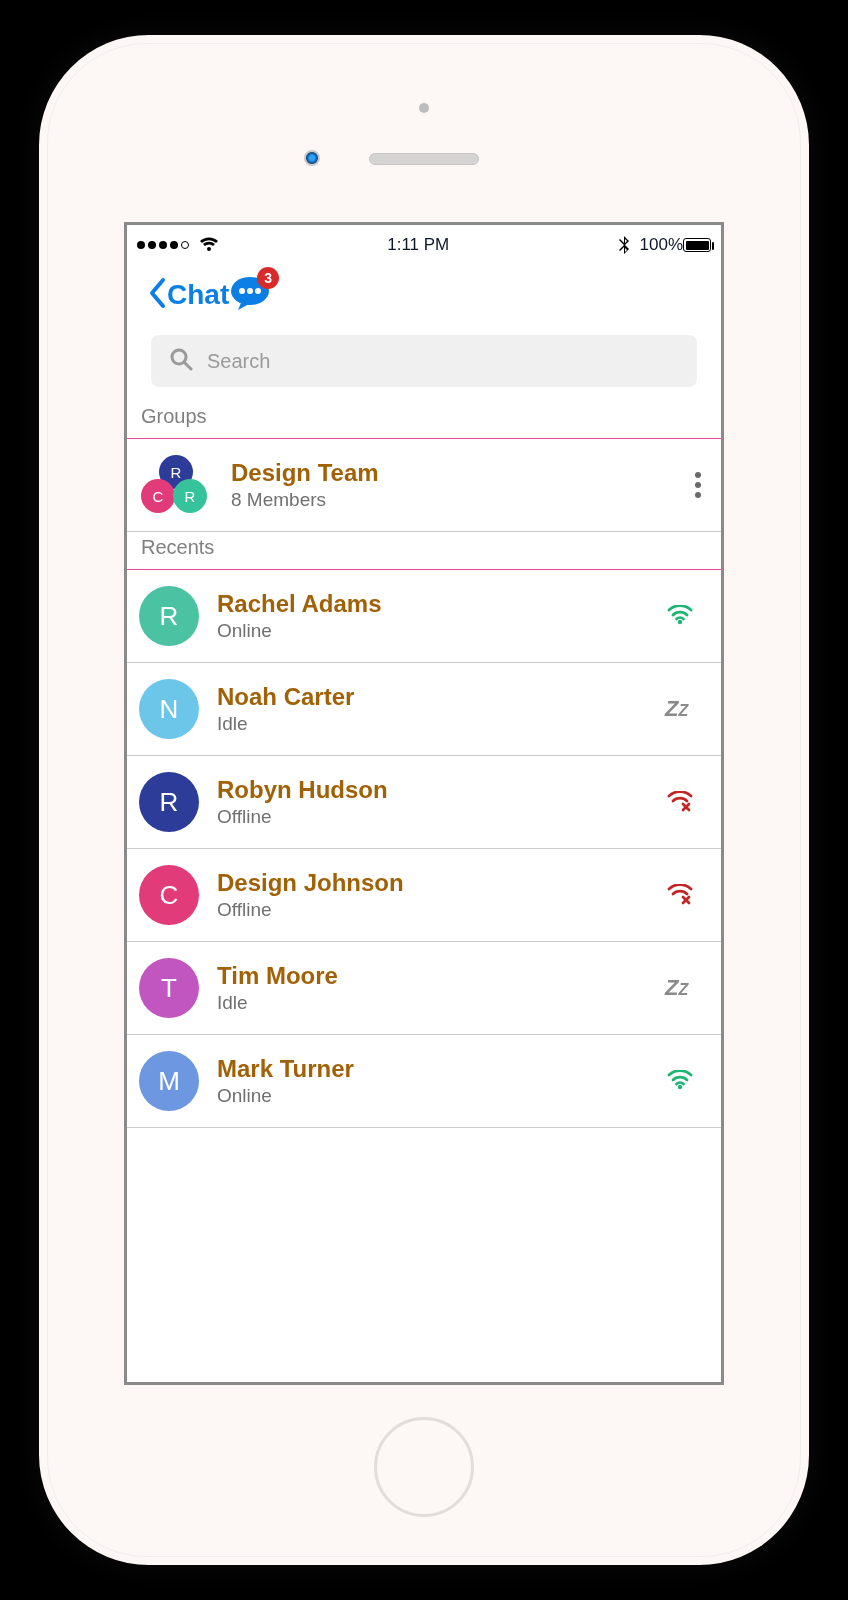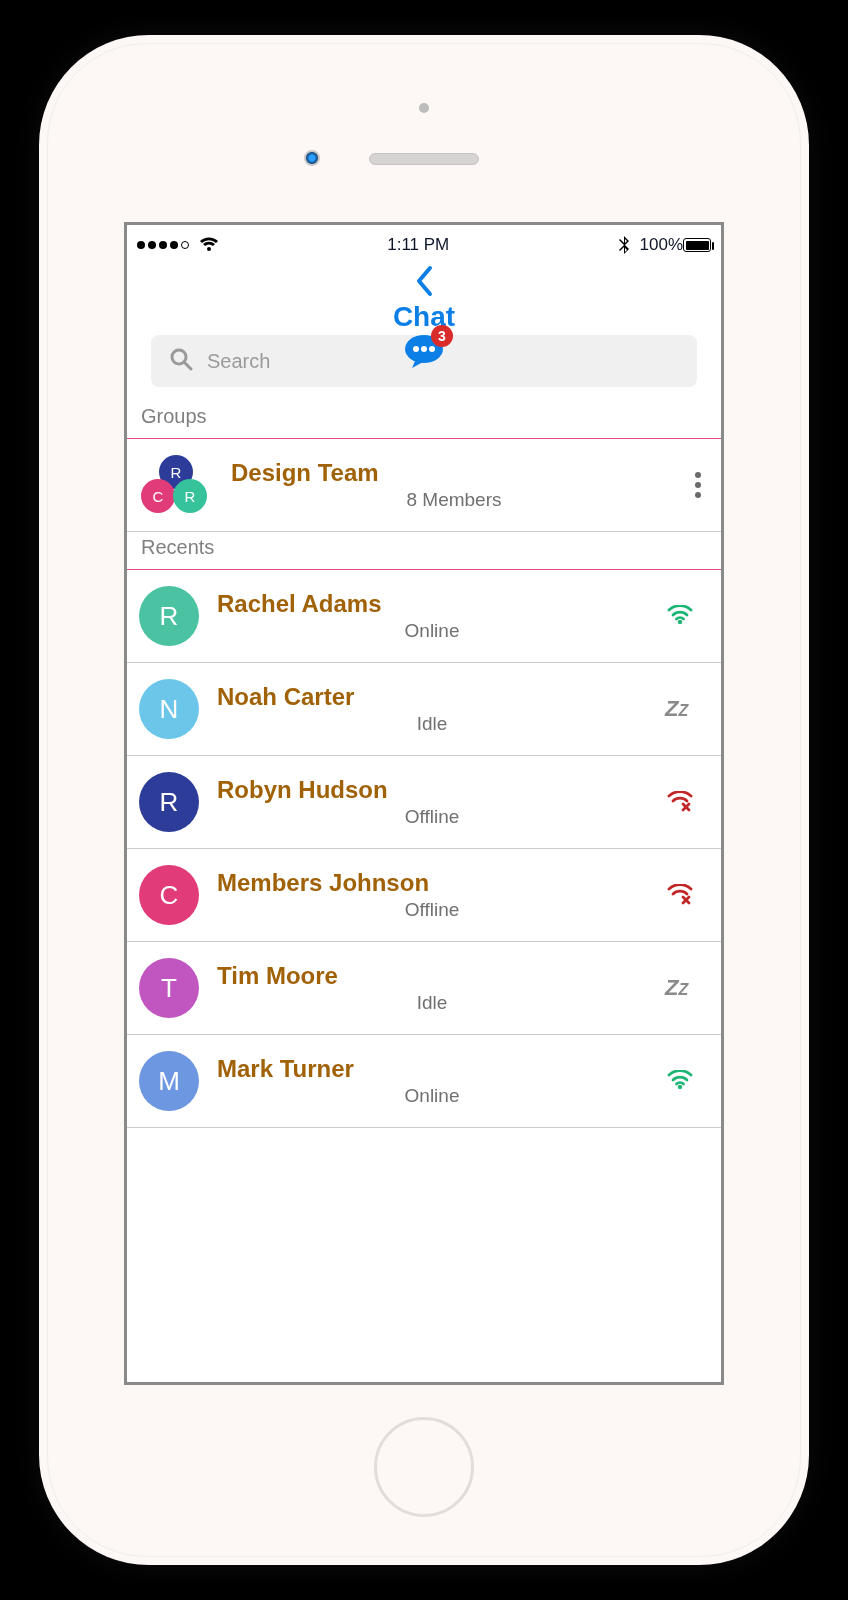--- a/index.html
+++ b/index.html
@@ -105,21 +105,20 @@
     position:relative;
   }
   .batt-body::after{content:"";position:absolute;right:-4px;top:3px;width:2.5px;height:8px;background:#000;border-radius:1px;}
   .batt-fill{position:absolute;inset:1.5px;background:#000;border-radius:1px;}
   
   .nav {
     height: 60px;
     display:flex;
     align-items:center;
     padding: 0 20px 0 20px;
-    flex-direction: column;
   }
   .back { color:#0c7fe7; }
   .title { color:#0c7fe7; font-size:28px; font-weight:700; }
   .chat-ic { position:relative; }
   .badge {
     position:absolute; top:-8px; right:-8px;
     background:#da2b2b; color:#fff; font-size:14px; font-weight:700;
     width:22px;height:22px;border-radius:50%;
     display:flex;align-items:center;justify-content:center;
   }
@@ -149,21 +148,21 @@
     gap: 18px;
   }
   .av {
     width:60px;height:60px;border-radius:50%;
     color:#fff;font-size:26px;font-weight:500;
     display:flex;align-items:center;justify-content:center;
     flex-shrink:0;
   }
   .info { flex:1; }
   .name { font-size:24px; font-weight:700; color:#a16207;}
-  .sub { font-size:19px; color:#707070; margin-top:2px;text-align:center;}
+  .sub { font-size:19px; color:#707070; margin-top:2px;}
   .status-ic { width:36px; display:flex; justify-content:flex-start; }
   .more { color:#6a6a6a; font-size:26px; letter-spacing:-2px;
     display:flex;flex-direction:column;gap:4px;align-items:center;}
   .more span{width:6px;height:6px;border-radius:50%;background:#6a6a6a;}
   .group-av{
     width:74px;height:60px;position:relative;flex-shrink:0;
   }
   .mini{
     position:absolute;width:34px;height:34px;border-radius:50%;
     color:#fff;font-size:15px;font-weight:500;
@@ -303,21 +302,21 @@
               <path d="M2 5a16 16 0 0122 0" stroke="#c22626" stroke-width="2.8" fill="none" stroke-linecap="round"></path>
               <path d="M6 10a10 10 0 0114 0" stroke="#c22626" stroke-width="2.8" fill="none" stroke-linecap="round"></path>
               <line x1="16" y1="13" x2="22" y2="19" stroke="#c22626" stroke-width="2.8" stroke-linecap="round"></line>
               <line x1="22" y1="13" x2="16" y2="19" stroke="#c22626" stroke-width="2.8" stroke-linecap="round"></line>
             </svg>
           </div>
         </div>
         <div class="row">
           <div class="av" style="background:#e23b7a">C</div>
           <div class="info">
-            <div class="name">Members Johnson</div>
+            <div class="name">Design Johnson</div>
             <div class="sub">Offline</div>
           </div>
           <div class="status-ic">
             <svg width="30" height="22" viewBox="0 0 26 22">
               <path d="M2 5a16 16 0 0122 0" stroke="#c22626" stroke-width="2.8" fill="none" stroke-linecap="round"></path>
               <path d="M6 10a10 10 0 0114 0" stroke="#c22626" stroke-width="2.8" fill="none" stroke-linecap="round"></path>
               <line x1="16" y1="13" x2="22" y2="19" stroke="#c22626" stroke-width="2.8" stroke-linecap="round"></line>
               <line x1="22" y1="13" x2="16" y2="19" stroke="#c22626" stroke-width="2.8" stroke-linecap="round"></line>
             </svg>
           </div>

